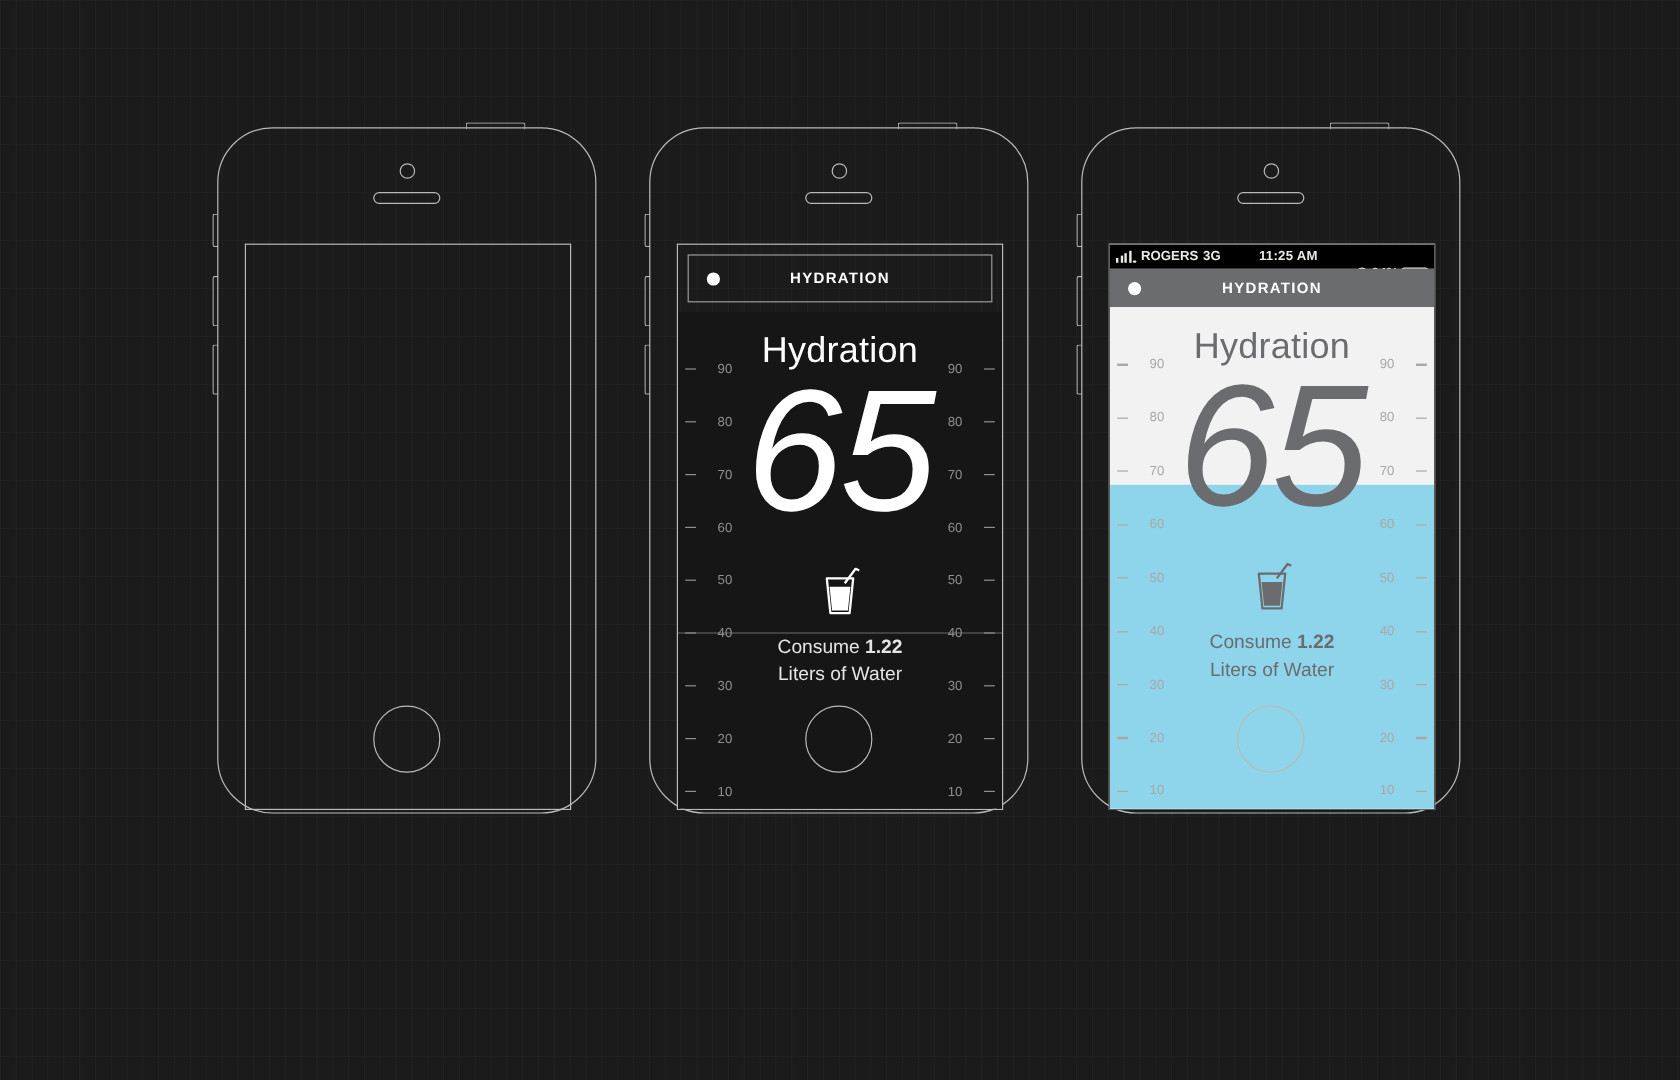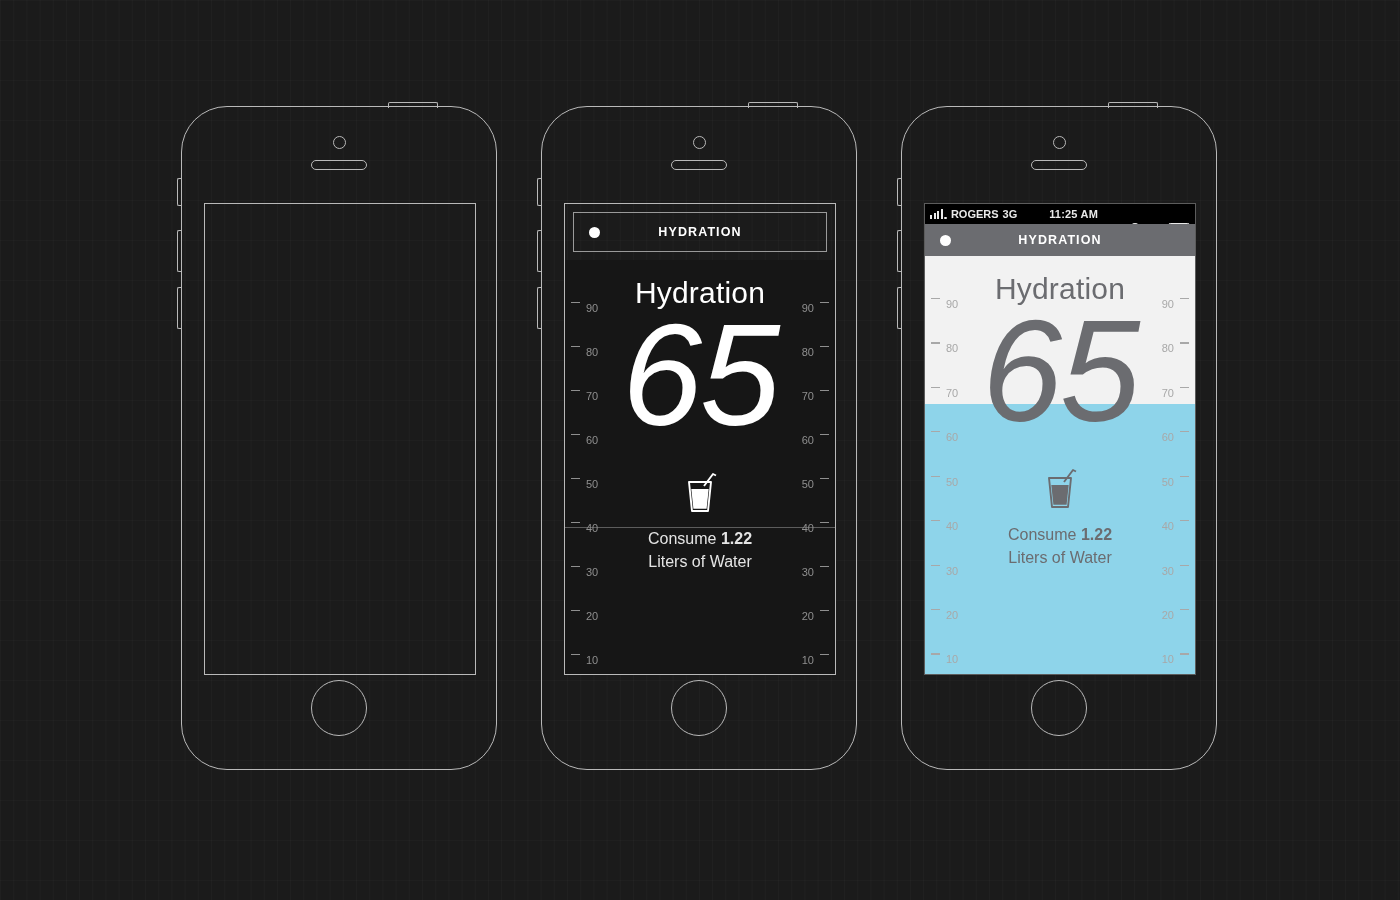--- a/index.html
+++ b/index.html
@@ -18,21 +18,21 @@
     background-color:#1b1b1b;
     background-image:
       linear-gradient(to right, rgba(255,255,255,0.022) 1px, transparent 1px),
       linear-gradient(to bottom, rgba(255,255,255,0.018) 1px, transparent 1px);
     background-size:13.2px 40px;
   }
 
   
   .phone {
     position:absolute;
-    width:316px; height:664px;
+    width:316px; height:572px;
     border:1.4px solid #b9b9b9;
     border-radius:46px;
     background:transparent;
   }
   .phone-1 { left:181px; top:106px; }
   .phone-2 { left:541px; top:106px; }
   .phone-3 { left:901px; top:106px; }
 
   .cam {
     position:absolute; left:50%; top:29px;
@@ -155,21 +155,21 @@
   }
   .water-line-dark {
     position:absolute; left:0; right:0;
     height:1px; background:rgba(255,255,255,0.30);
   }
 
   .scale { position:absolute; top:0; bottom:0; width:58px; }
   .scale-left  { left:0; }
   .scale-right { right:0; }
   .tick {
-    position:absolute; display:flex; align-items:flex-start; gap:6px;
+    position:absolute; display:flex; align-items:center; gap:18px;
     font-size:11px; transform:translateY(-50%);
   }
   .scale-left  .tick { left:6px; }
   .scale-right .tick { right:6px; flex-direction:row-reverse; }
   .tick .dash { display:block; width:9px; height:1.2px; }
 
   .content {
     position:absolute; left:58px; right:58px; top:0; bottom:0;
     display:flex; flex-direction:column; align-items:center;
   }

